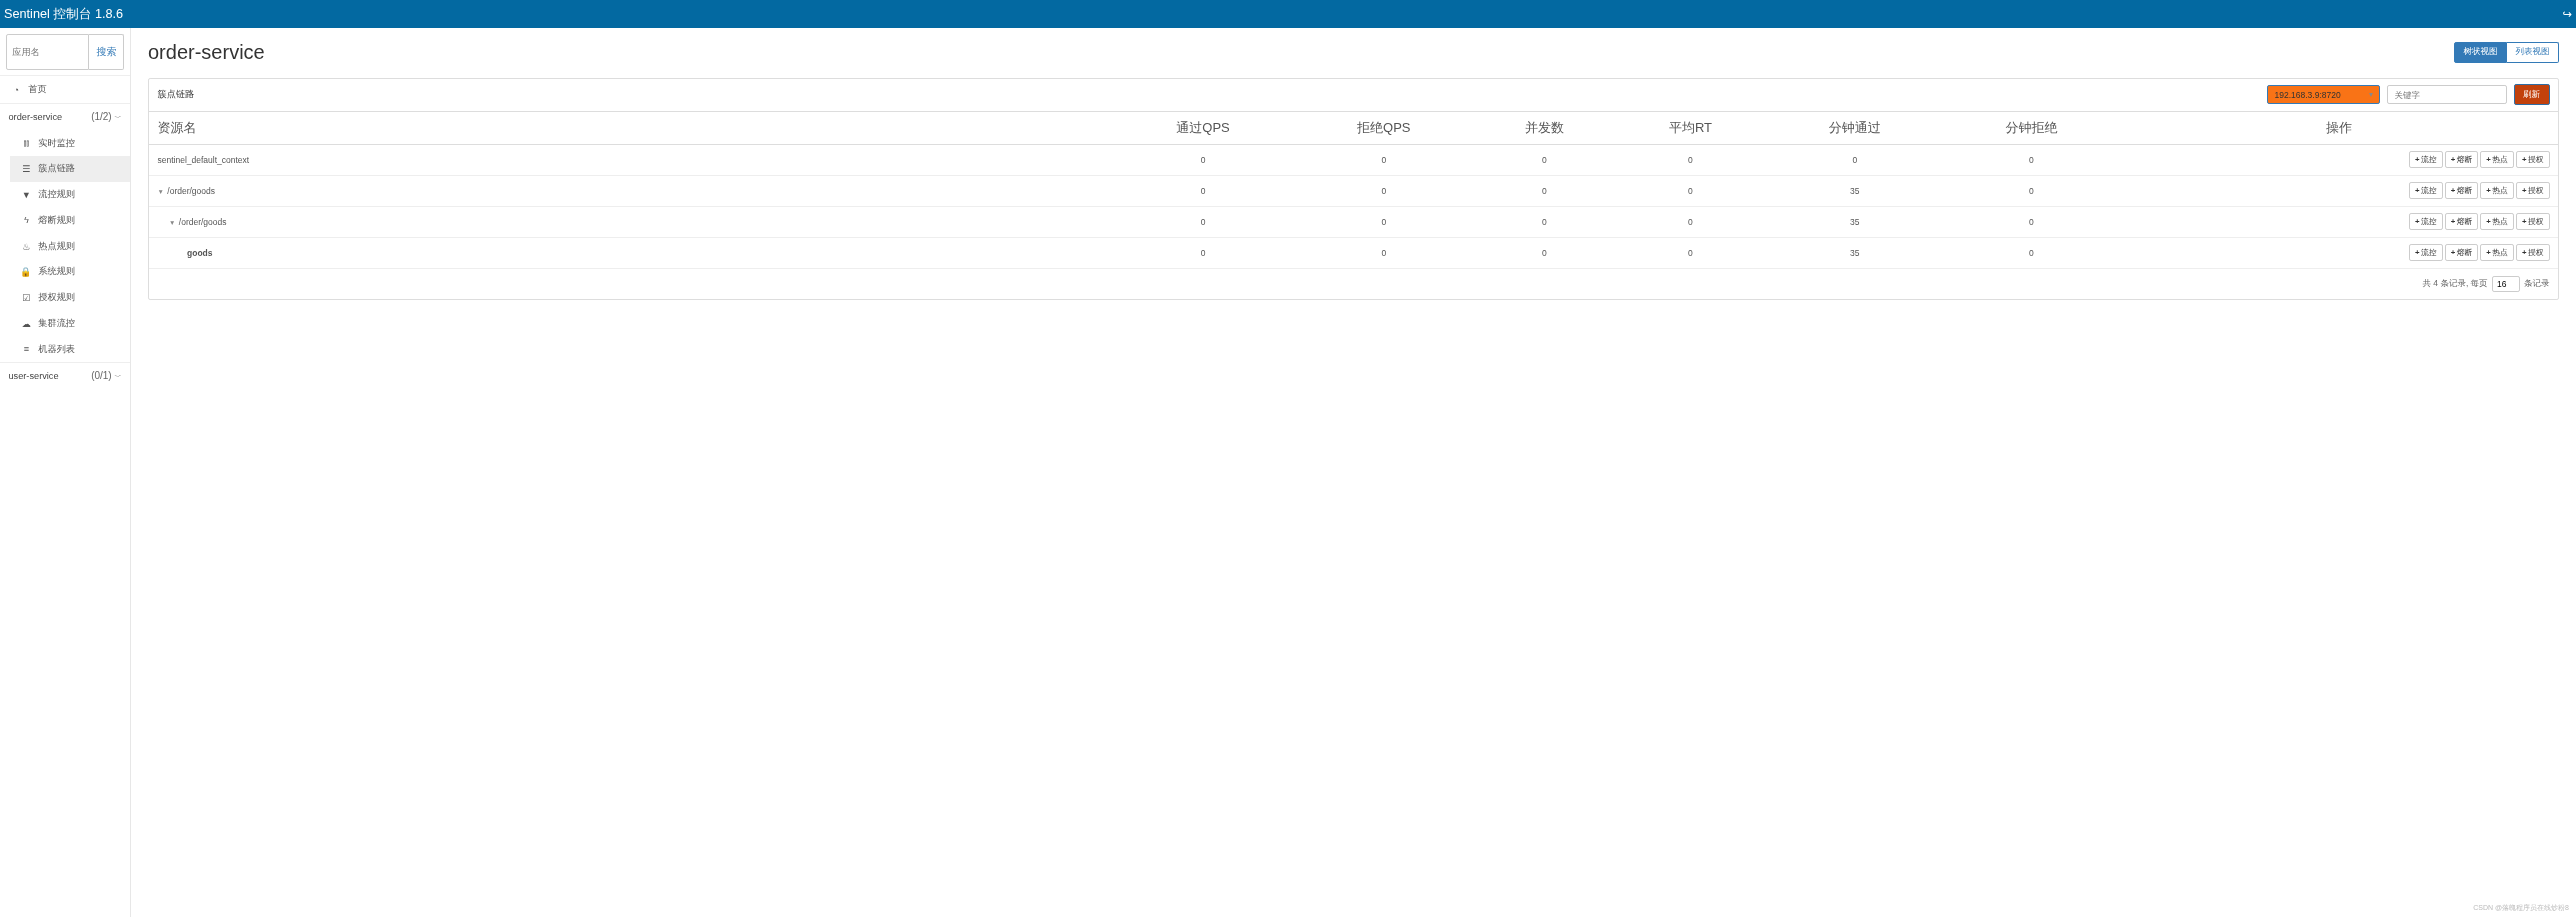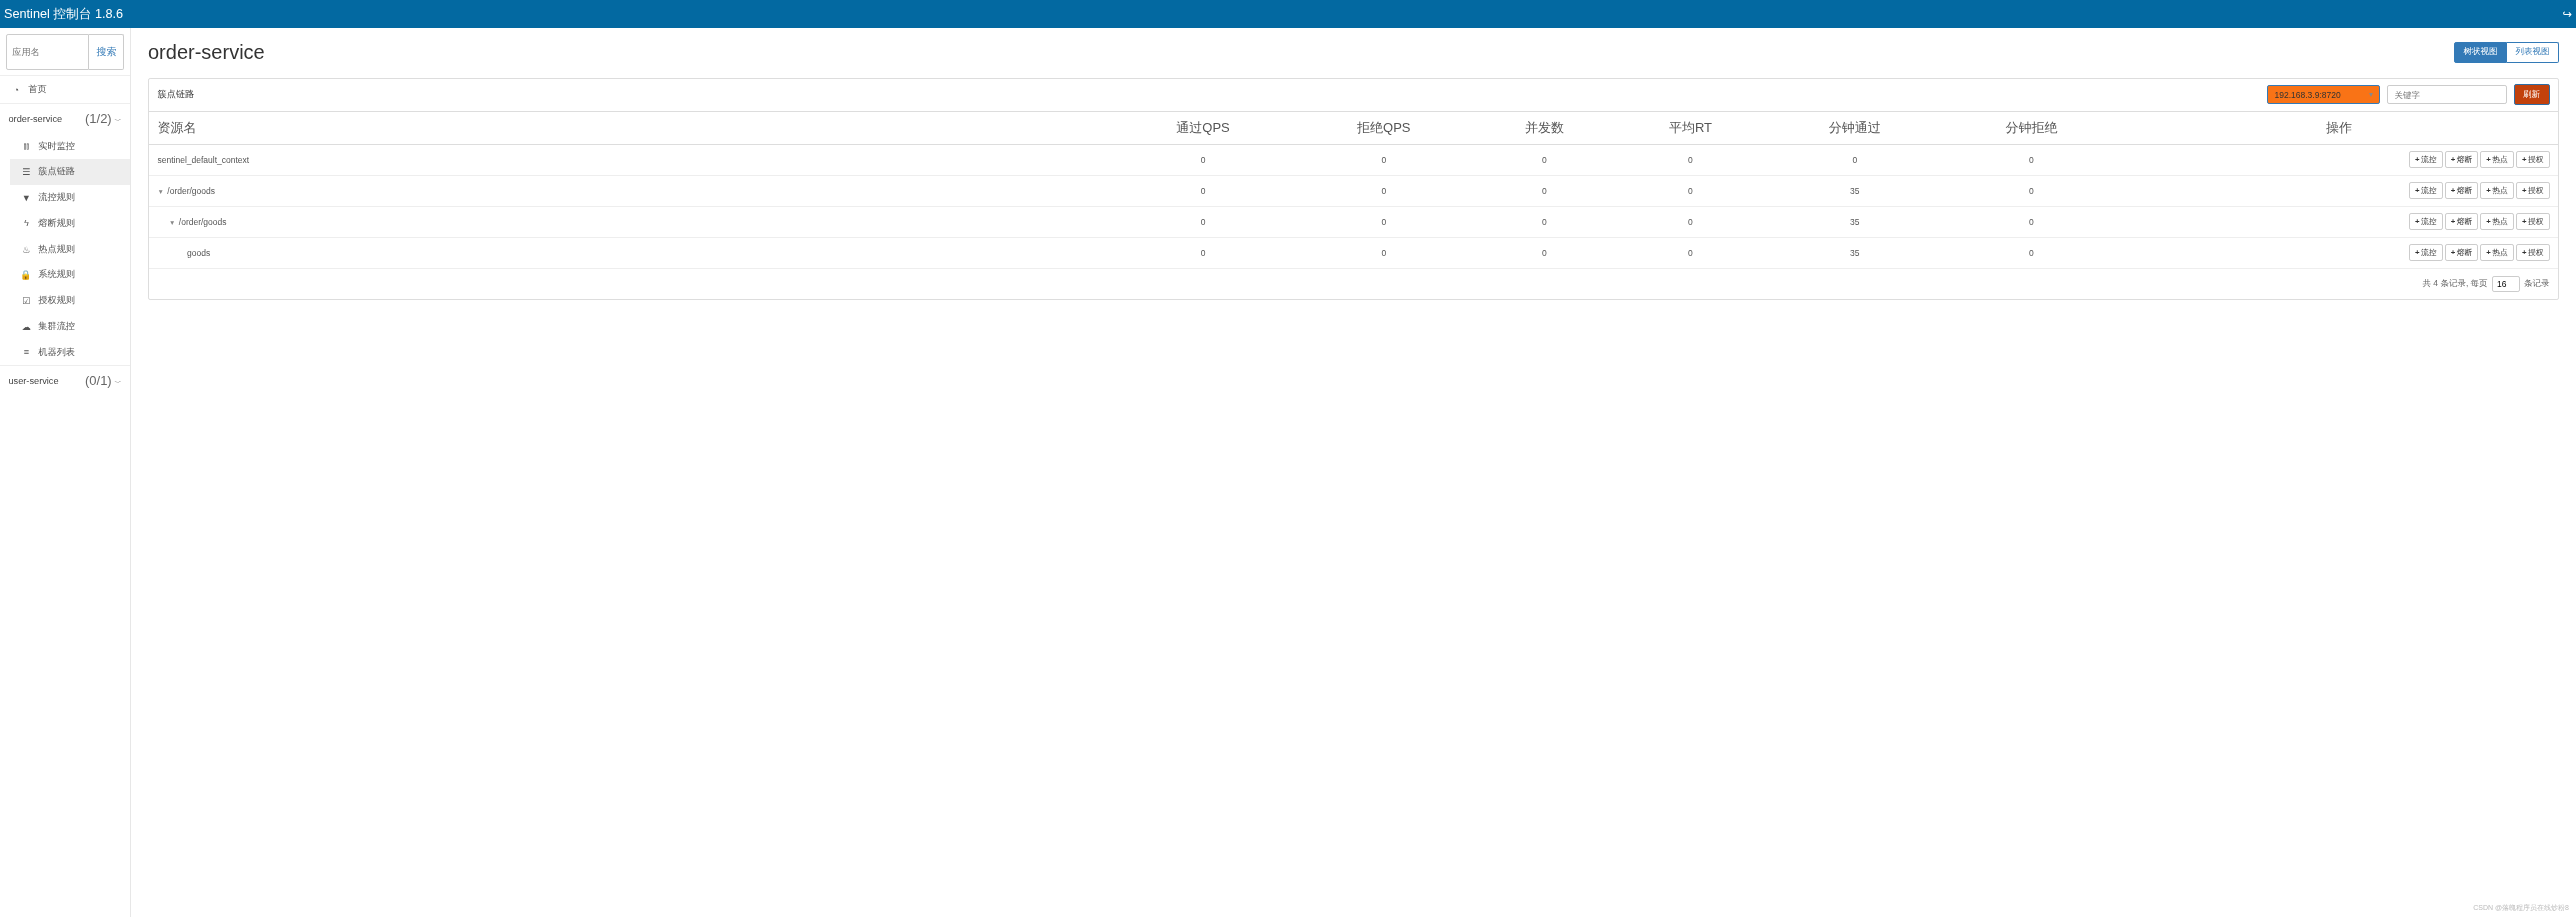--- a/index.html
+++ b/index.html
@@ -8,21 +8,21 @@
 .header-title { font-size: 12.7px; font-weight: 400; }
 .logout-icon { color: #fff; font-size: 11.3px; cursor: pointer; }
 .container { display: flex; height: calc(100vh - 28px); }
 .sidebar { width: 131px; border-right: 0.7px solid #e7e7e7; background: #fff; overflow-y: auto; }
 .search-row { display: flex; padding: 5.6px; gap: 0; }
 .search-input { flex: 1; border: 0.7px solid #ccc; padding: 3.5px 5.6px; font-size: 9.2px; border-radius: 2.1px 0 0 2.1px; min-width: 0; }
 .search-btn { border: 0.7px solid #ccc; border-left: none; padding: 10px 7px; background: #fff; color: #337ab7; cursor: pointer; border-radius: 0 2.1px 2.1px 0; font-size: 10px; text-align: center; }
 .nav-item { display: flex; align-items: center; padding: 7px 10px; cursor: pointer; color: #555; border-top: 0.7px solid #eee; }
 .nav-item .icon { width: 12.7px; display: inline-flex; justify-content: center; margin-right: 5.6px; color: #555; }
 .nav-group { display: flex; align-items: center; justify-content: space-between; padding: 7px 8.5px; cursor: pointer; color: #444; border-top: 0.7px solid #eee; }
-.nav-group .count { color: #666; font-size: 13px; }
+.nav-group .count { color: #666; font-size: 10px; }
 .nav-sub { padding-left: 10px; }
 .nav-sub .nav-item { border-top: none; padding: 6.4px 10px; }
 .nav-sub .nav-item.active { background: #eee; }
 .chevron { font-size: 7px; margin-left: 2.8px; }
 .content { flex: 1; padding: 12.7px 17px; overflow: auto; position: relative; }
 .page-head { display: flex; align-items: center; justify-content: space-between; margin-bottom: 14px; }
 .page-title { font-size: 20px; font-weight: 500; color: #333; }
 .view-btns { display: flex; }
 .view-btn { border: 0.7px solid #337ab7; padding: 3.5px 8.5px; font-size: 8.5px; cursor: pointer; background: #fff; color: #337ab7; }
 .view-btn.active { background: #337ab7; color: #fff; }
@@ -43,21 +43,21 @@
 td.res-cell { text-align: left; padding-left: 8.5px; }
 td.ops-cell { text-align: right; padding-right: 8.5px; white-space: nowrap; }
 .tree-toggle { color: #888; margin-right: 2.8px; font-size: 6.4px; display: inline-block; width: 7px; }
 .op-btn { display: inline-flex; align-items: center; border: 0.7px solid #ccc; background: #fff; padding: 2.1px 5px; font-size: 7.8px; border-radius: 2.1px; margin-left: 2.1px; cursor: pointer; color: #333; }
 .op-btn .plus { margin-right: 1.4px; font-weight: bold; }
 .pagination { display: flex; align-items: center; justify-content: flex-end; padding: 7px 8.5px; font-size: 8.5px; color: #666; gap: 4.2px; }
 .page-size-input { width: 28px; border: 0.7px solid #ccc; border-radius: 2.1px; padding: 2.1px 4.2px; text-align: left; font-size: 8.5px; }
 .watermark { position: fixed; bottom: 4.2px; right: 7px; font-size: 7px; color: #bbb; }
 .indent-1 { padding-left: 8.5px !important; }
 .indent-2 { padding-left: 20px !important; }
-.indent-3 { padding-left: 38px !important; }
+.indent-3 { padding-left: 38px !important; font-weight: bold; }
 </style>
 </head>
 <body>
 
 <div class="header">
   <div class="header-title">Sentinel 控制台 1.8.6</div>
   <span class="logout-icon">↪</span>
 </div>
 
 <div class="container">

